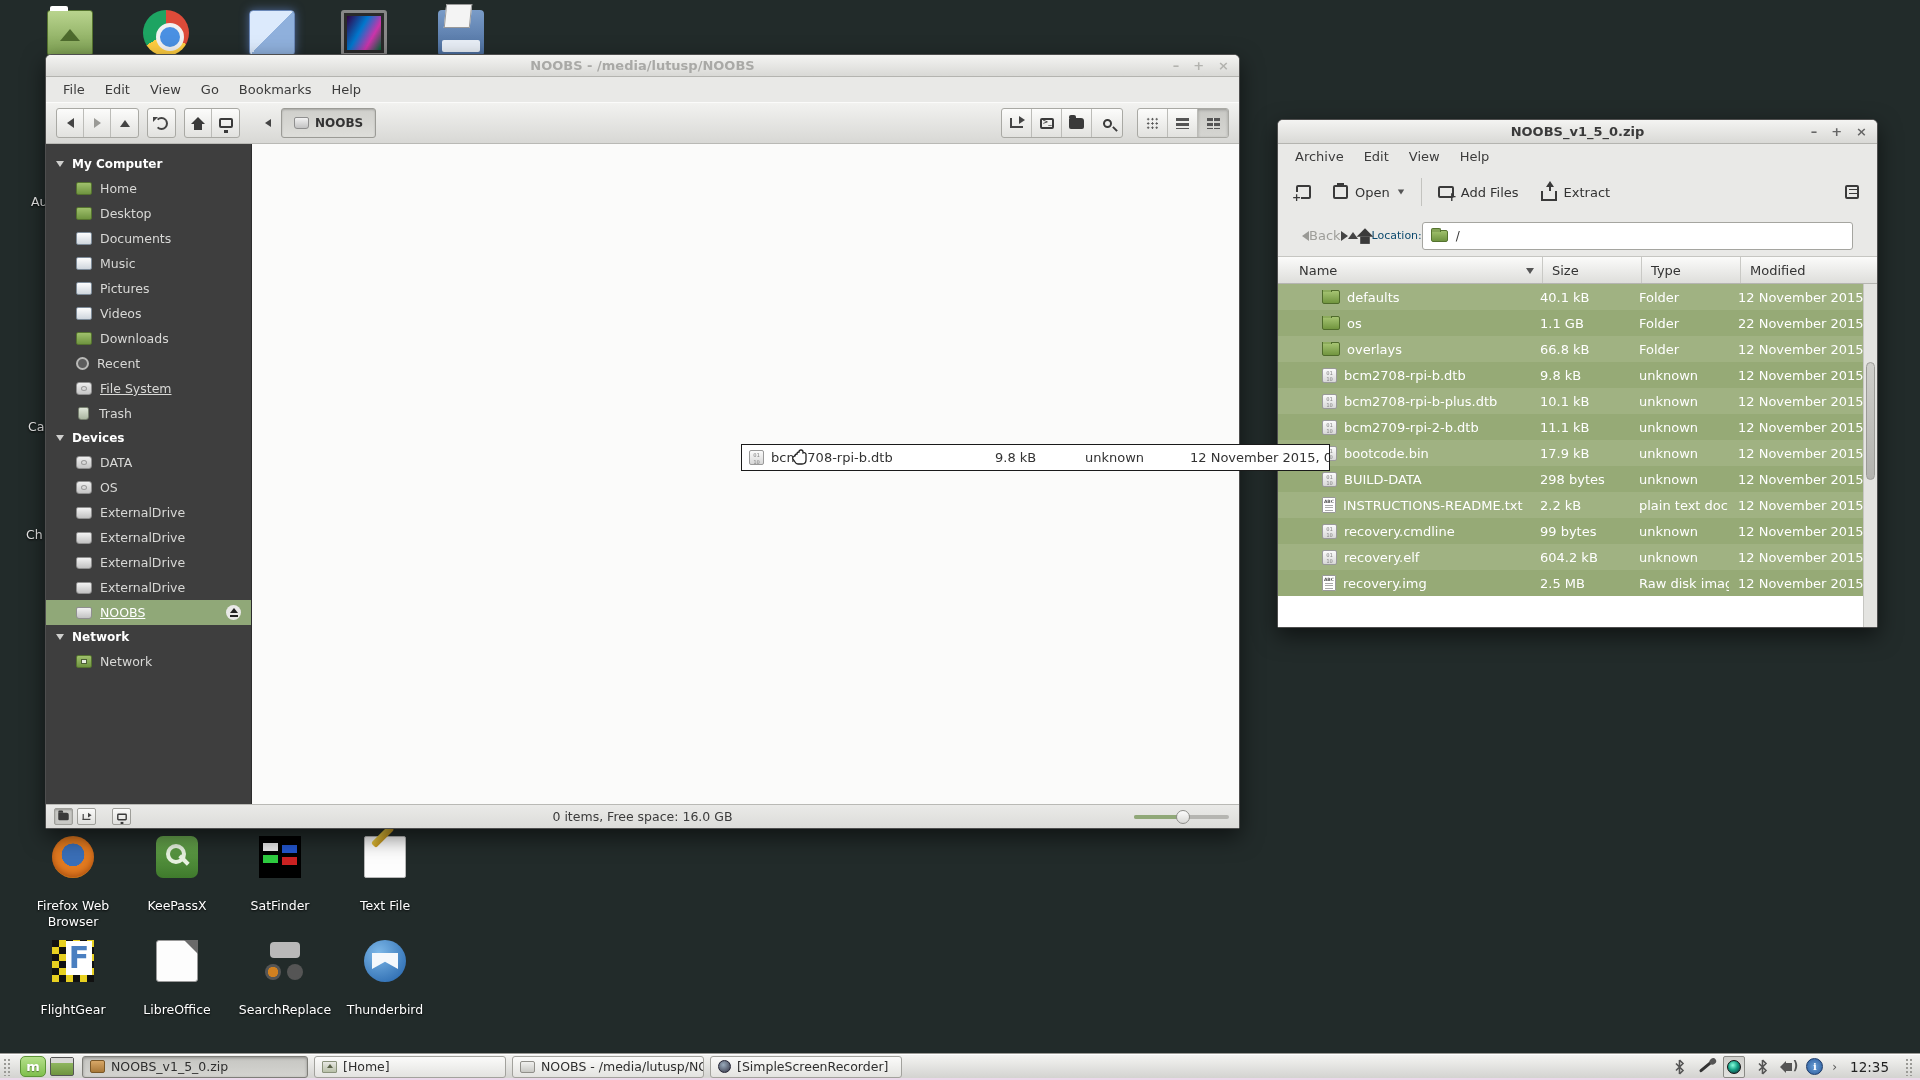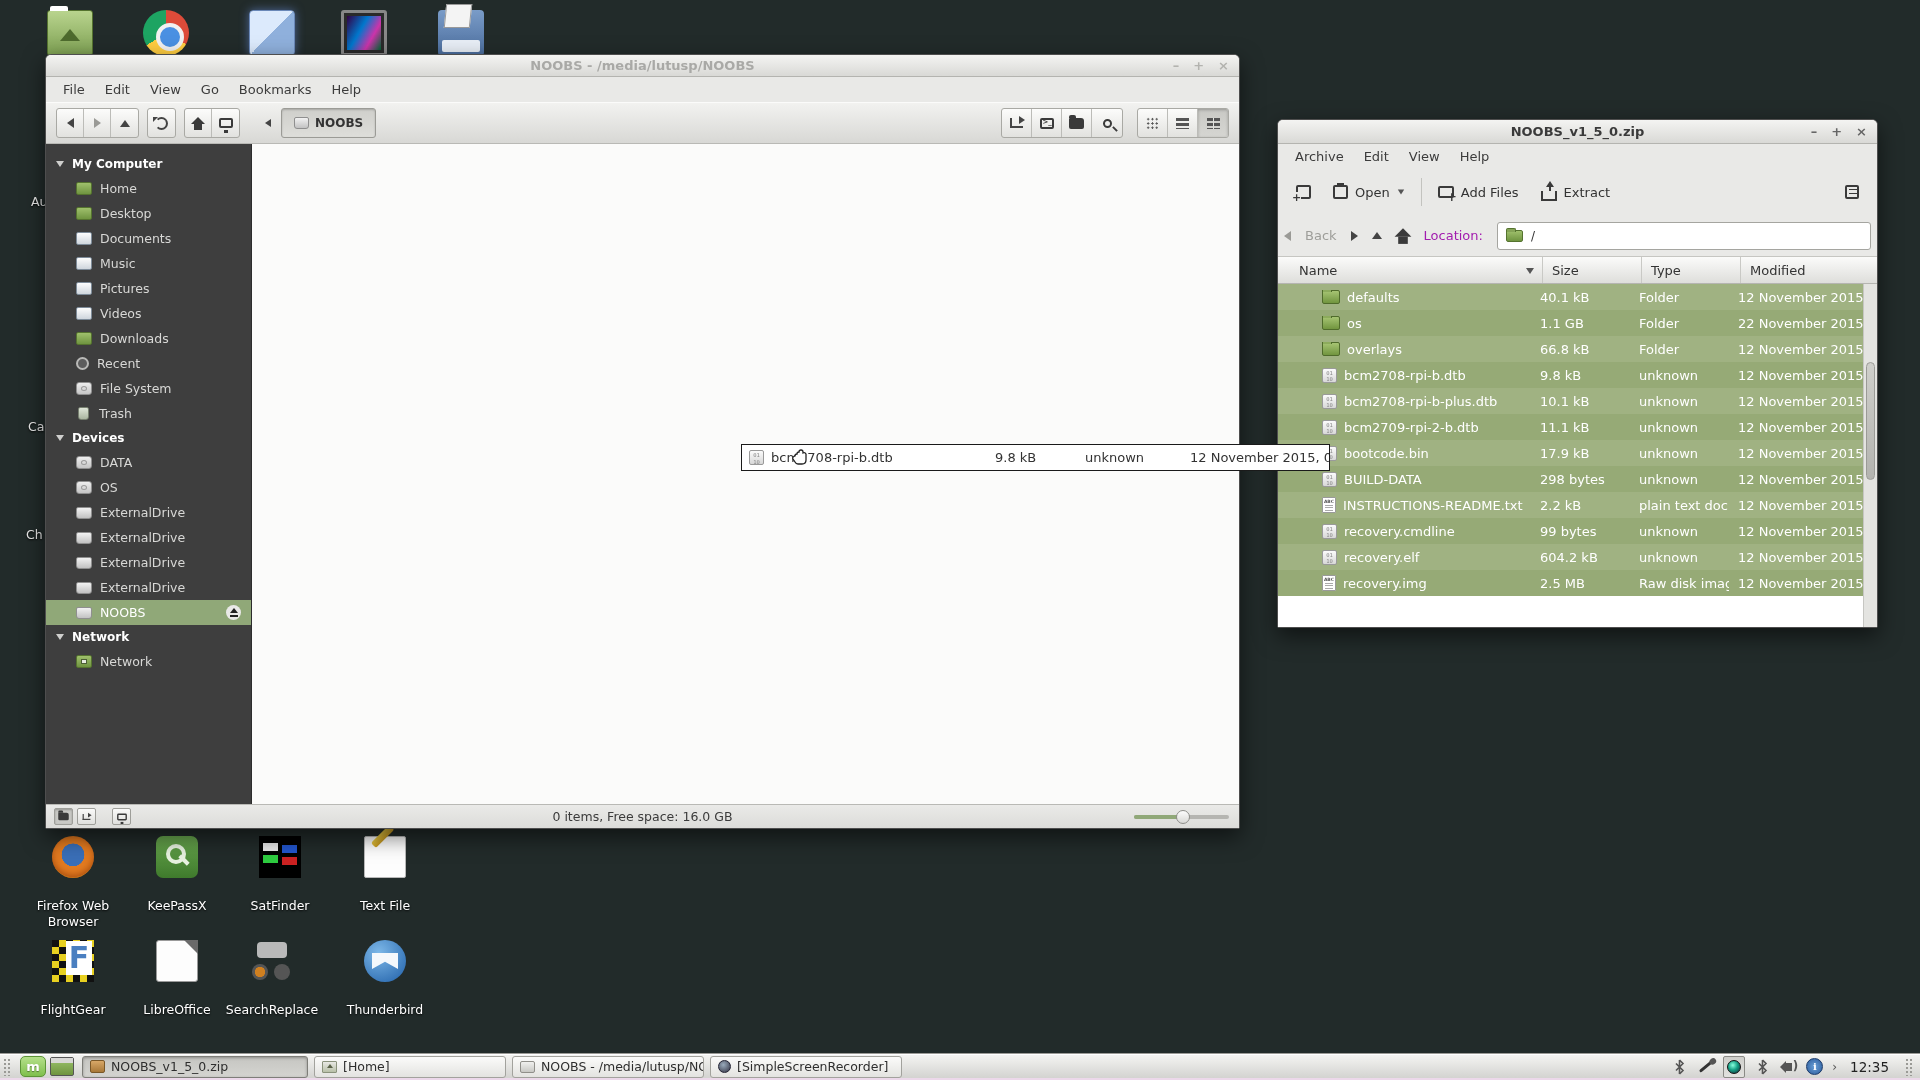--- a/index.html
+++ b/index.html
@@ -44,21 +44,21 @@
   .ar-u { border-width:0 5px 7px 5px; border-color:transparent transparent #444 transparent; }
   .ar-sm-l { border-width:4px 6px 4px 0; border-color:transparent #444 transparent transparent; }
   #fm .body { flex:1; display:flex; min-height:0; }
   #fm .sidebar { width:206px; background:#3e3e3e; color:#d8d8d6; padding-top:8px; overflow:hidden;
                  border-right:1px solid #2c2c2c; position:relative; }
   .side-header { display:flex; align-items:center; gap:8px; padding:5px 6px 5px 10px; font-weight:bold; color:#fff; font-size:12px; }
   .expander { width:0; height:0; border-style:solid; border-width:6px 4.5px 0 4.5px; border-color:#cfcfcd transparent transparent transparent; }
   .side-item { display:flex; align-items:center; gap:8px; height:25px; padding-left:30px; font-size:12.5px; position:relative; }
   .side-item .lbl { white-space:nowrap; }
   .side-item.selected { background:#90a878; color:#fff; }
-  .side-item.underlined .lbl { }
+  .side-item.underlined .lbl { text-decoration:underline; }
   .sicon { width:16px; height:13px; border-radius:2px; flex:0 0 auto; position:relative; }
   .si-folder { background:linear-gradient(#9fc06c,#6f9440); border:1px solid #55732f; }
   .si-doc { background:linear-gradient(#fdfdfd,#cfd6dd); border:1px solid #7d8b99; }
   .si-drive { background:linear-gradient(#f2f2f2,#c2c2c2); border:1px solid #8f8f8f; border-radius:2px 2px 3px 3px; height:12px; }
   .si-disk { background:linear-gradient(#eee,#c5c5c5); border:1px solid #8f8f8f; border-radius:3px; height:13px; }
   .si-disk::after { content:""; position:absolute; inset:3px 4px; border-radius:50%; border:1px solid #9a9a9a; }
   .si-trash { width:11px; height:13px; background:linear-gradient(#dfe6d8,#aab5a0); border:1px solid #778070; border-radius:2px 2px 3px 3px; margin:0 2px; }
   .si-recent { width:13px; height:13px; border-radius:50%; border:2px solid #b9b9b7; background:#5c5c5c; }
   .si-net { background:linear-gradient(#9fc06c,#6f9440); border:1px solid #55732f; }
   .si-net::after { content:""; position:absolute; inset:3px 4px; background:#e8ede2; border:1px solid #4c5f36; }
@@ -106,22 +106,22 @@
   .g-newarc { width:15px; height:14px; border:2px solid #3a3a3a; border-radius:2px; position:relative; }
   .g-newarc::after { content:"+"; position:absolute; left:-6px; bottom:-6px; font-weight:bold; font-size:11px; color:#3a3a3a; background:#e9e9e7; line-height:1; }
   .g-openarc { width:15px; height:14px; border:2px solid #3a3a3a; border-radius:2px; position:relative; }
   .g-openarc::before { content:""; position:absolute; left:2px; top:-4px; width:7px; height:2px; background:#3a3a3a; }
   .g-addf { width:16px; height:12px; border:2px solid #3a3a3a; border-radius:2px; position:relative; }
   .g-addf::after { content:"+"; position:absolute; right:-5px; bottom:-7px; font-weight:bold; font-size:12px; color:#3a3a3a; line-height:1; }
   .g-extract { width:16px; height:10px; border:2px solid #3a3a3a; border-top:none; position:relative; margin-top:8px; }
   .g-extract::after { content:""; position:absolute; left:3px; top:-10px; border-style:solid; border-width:0 4px 6px 4px; border-color:transparent transparent #3a3a3a transparent; }
   .g-extract::before { content:""; position:absolute; left:6px; top:-5px; width:2px; height:5px; background:#3a3a3a; }
   .g-props { width:14px; height:14px; border:2px solid #3a3a3a; border-radius:2px; background:repeating-linear-gradient(#3a3a3a 0 1.5px, transparent 1.5px 4px); background-size:8px 100%; background-position:2px 2px; background-repeat:no-repeat; }
-  #arc .locbar { height:42px; display:flex; align-items:center; gap:14px; padding:0 6px; background:#e9e9e7; border-bottom:1px solid #c6c6c2; flex:0 0 auto; }
-  .loc-label { color:#a21caf; font-size:13px; }
+  #arc .locbar { height:42px; display:flex; align-items:center; padding:0 24px; background:#e9e9e7; border-bottom:1px solid #c6c6c2; flex:0 0 auto; }
+  .loc-label { color:#0c4a6e; font-size:11px; }
   .loc-entry { flex:1; height:28px; border:1px solid #a5a5a0; border-radius:3px; background:#fff; display:flex; align-items:center; gap:8px; padding:0 8px; }
   .loc-folder { width:17px; height:12px; background:linear-gradient(#9fc06c,#6f9440); border:1px solid #55732f; border-radius:1px 2px 2px 2px; position:relative; }
   .loc-folder::before { content:""; position:absolute; left:-1px; top:-3px; width:8px; height:3px; background:#85a457; border:1px solid #55732f; border-bottom:none; border-radius:2px 2px 0 0; }
   .back-lbl { color:#9e9e9a; font-size:13px; }
   #arc .listhead { height:27px; display:flex; background:linear-gradient(#fbfbfa,#dededb); border-bottom:1px solid #b5b5b1; flex:0 0 auto; font-size:13px; color:#333;padding-left:12px; }
   .hcell { display:flex; align-items:center; padding:0 9px; border-right:1px solid #c9c9c5; position:relative; }
   .hc-name { width:253px; } .hc-size { width:99px; } .hc-type { width:99px; } .hc-mod { flex:1; border-right:none; }
   .sort-arrow { position:absolute; right:8px; top:11px; border-style:solid; border-width:6px 4.5px 0 4.5px; border-color:#555 transparent transparent transparent; }
   #arc .list { flex:1; position:relative; overflow:hidden; background:#fff; }
   .row { height:26px; display:flex; align-items:center; color:#fff; font-size:13px; }
@@ -643,21 +643,21 @@
     <div class="dt-label">Text File</div>
   </div>
   <div class="dt-cell" style="left:21px; top:940px;">
     <div class="dt-ic ic-flightgear"></div>
     <div class="dt-label">FlightGear</div>
   </div>
   <div class="dt-cell" style="left:125px; top:940px;">
     <div class="dt-ic ic-libreoffice"></div>
     <div class="dt-label">LibreOffice</div>
   </div>
-  <div class="dt-cell" style="left:220px; top:940px;">
+  <div class="dt-cell" style="left:233px; top:940px;">
     <div class="dt-ic ic-searchreplace"></div>
     <div class="dt-label">SearchReplace</div>
   </div>
   <div class="dt-cell" style="left:333px; top:940px;">
     <div class="dt-ic ic-thunderbird"></div>
     <div class="dt-label">Thunderbird</div>
   </div>
 
   <div id="taskbar">
     <div class="tb-grip"></div>

